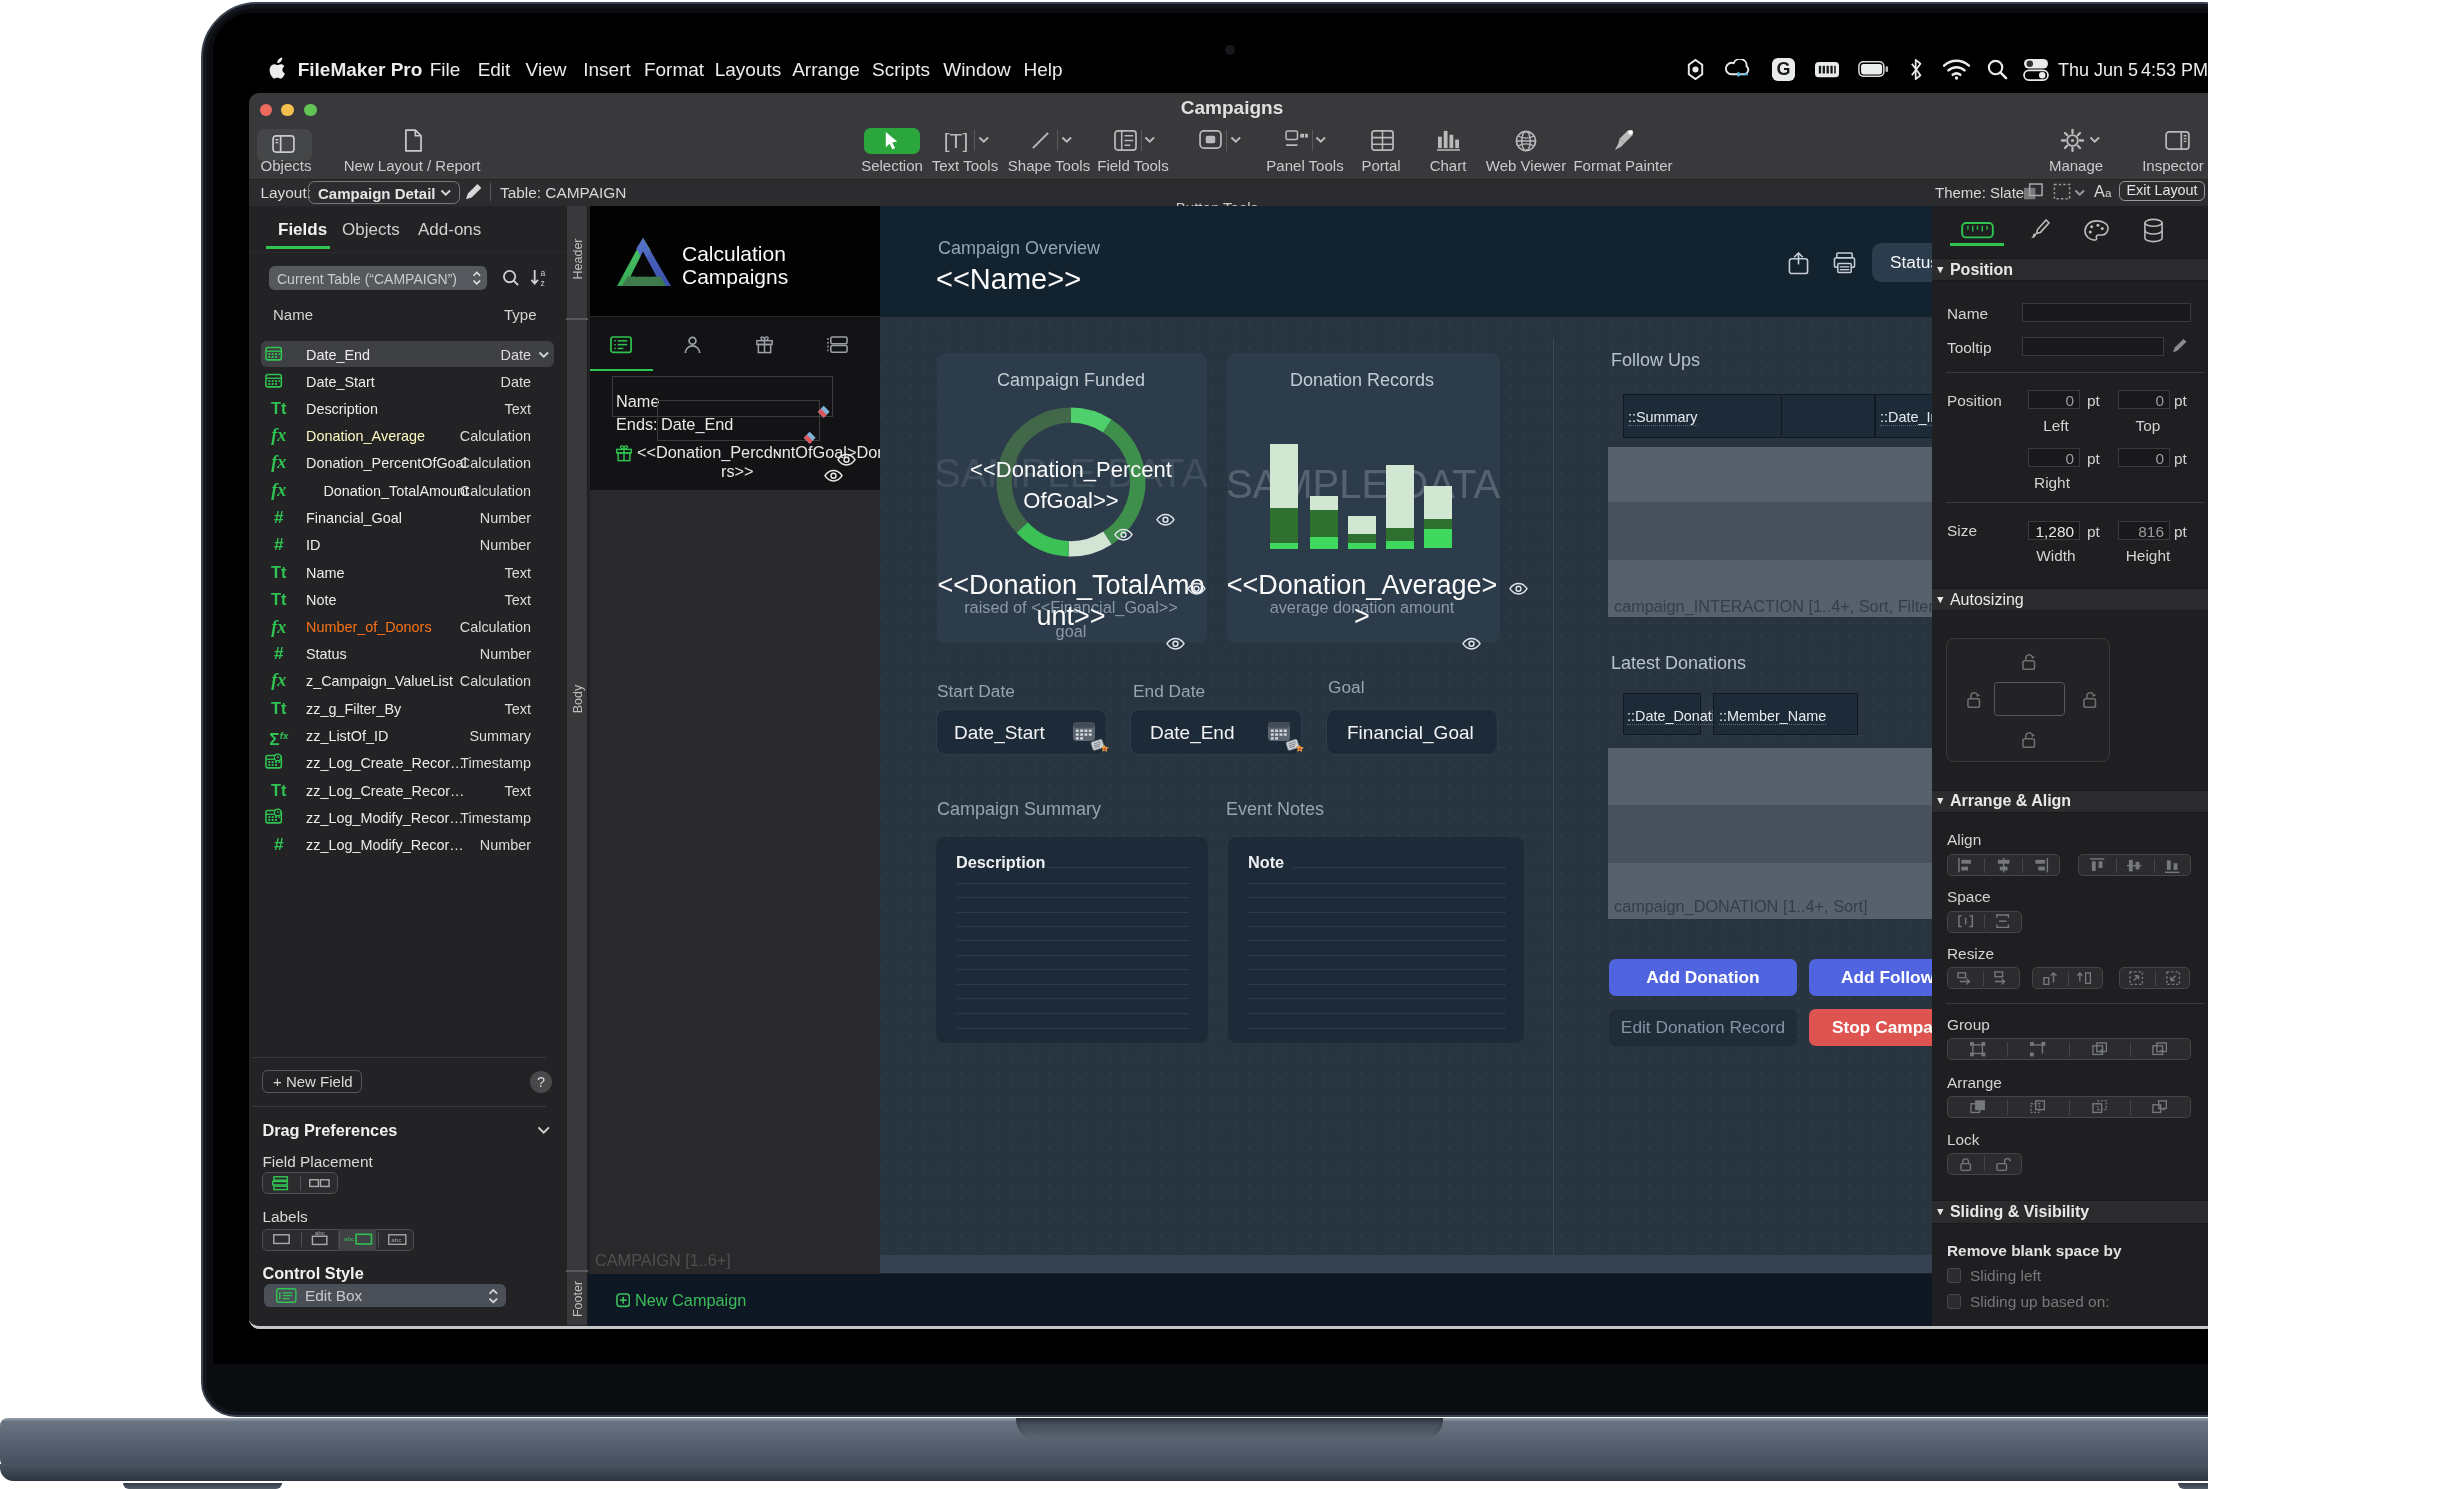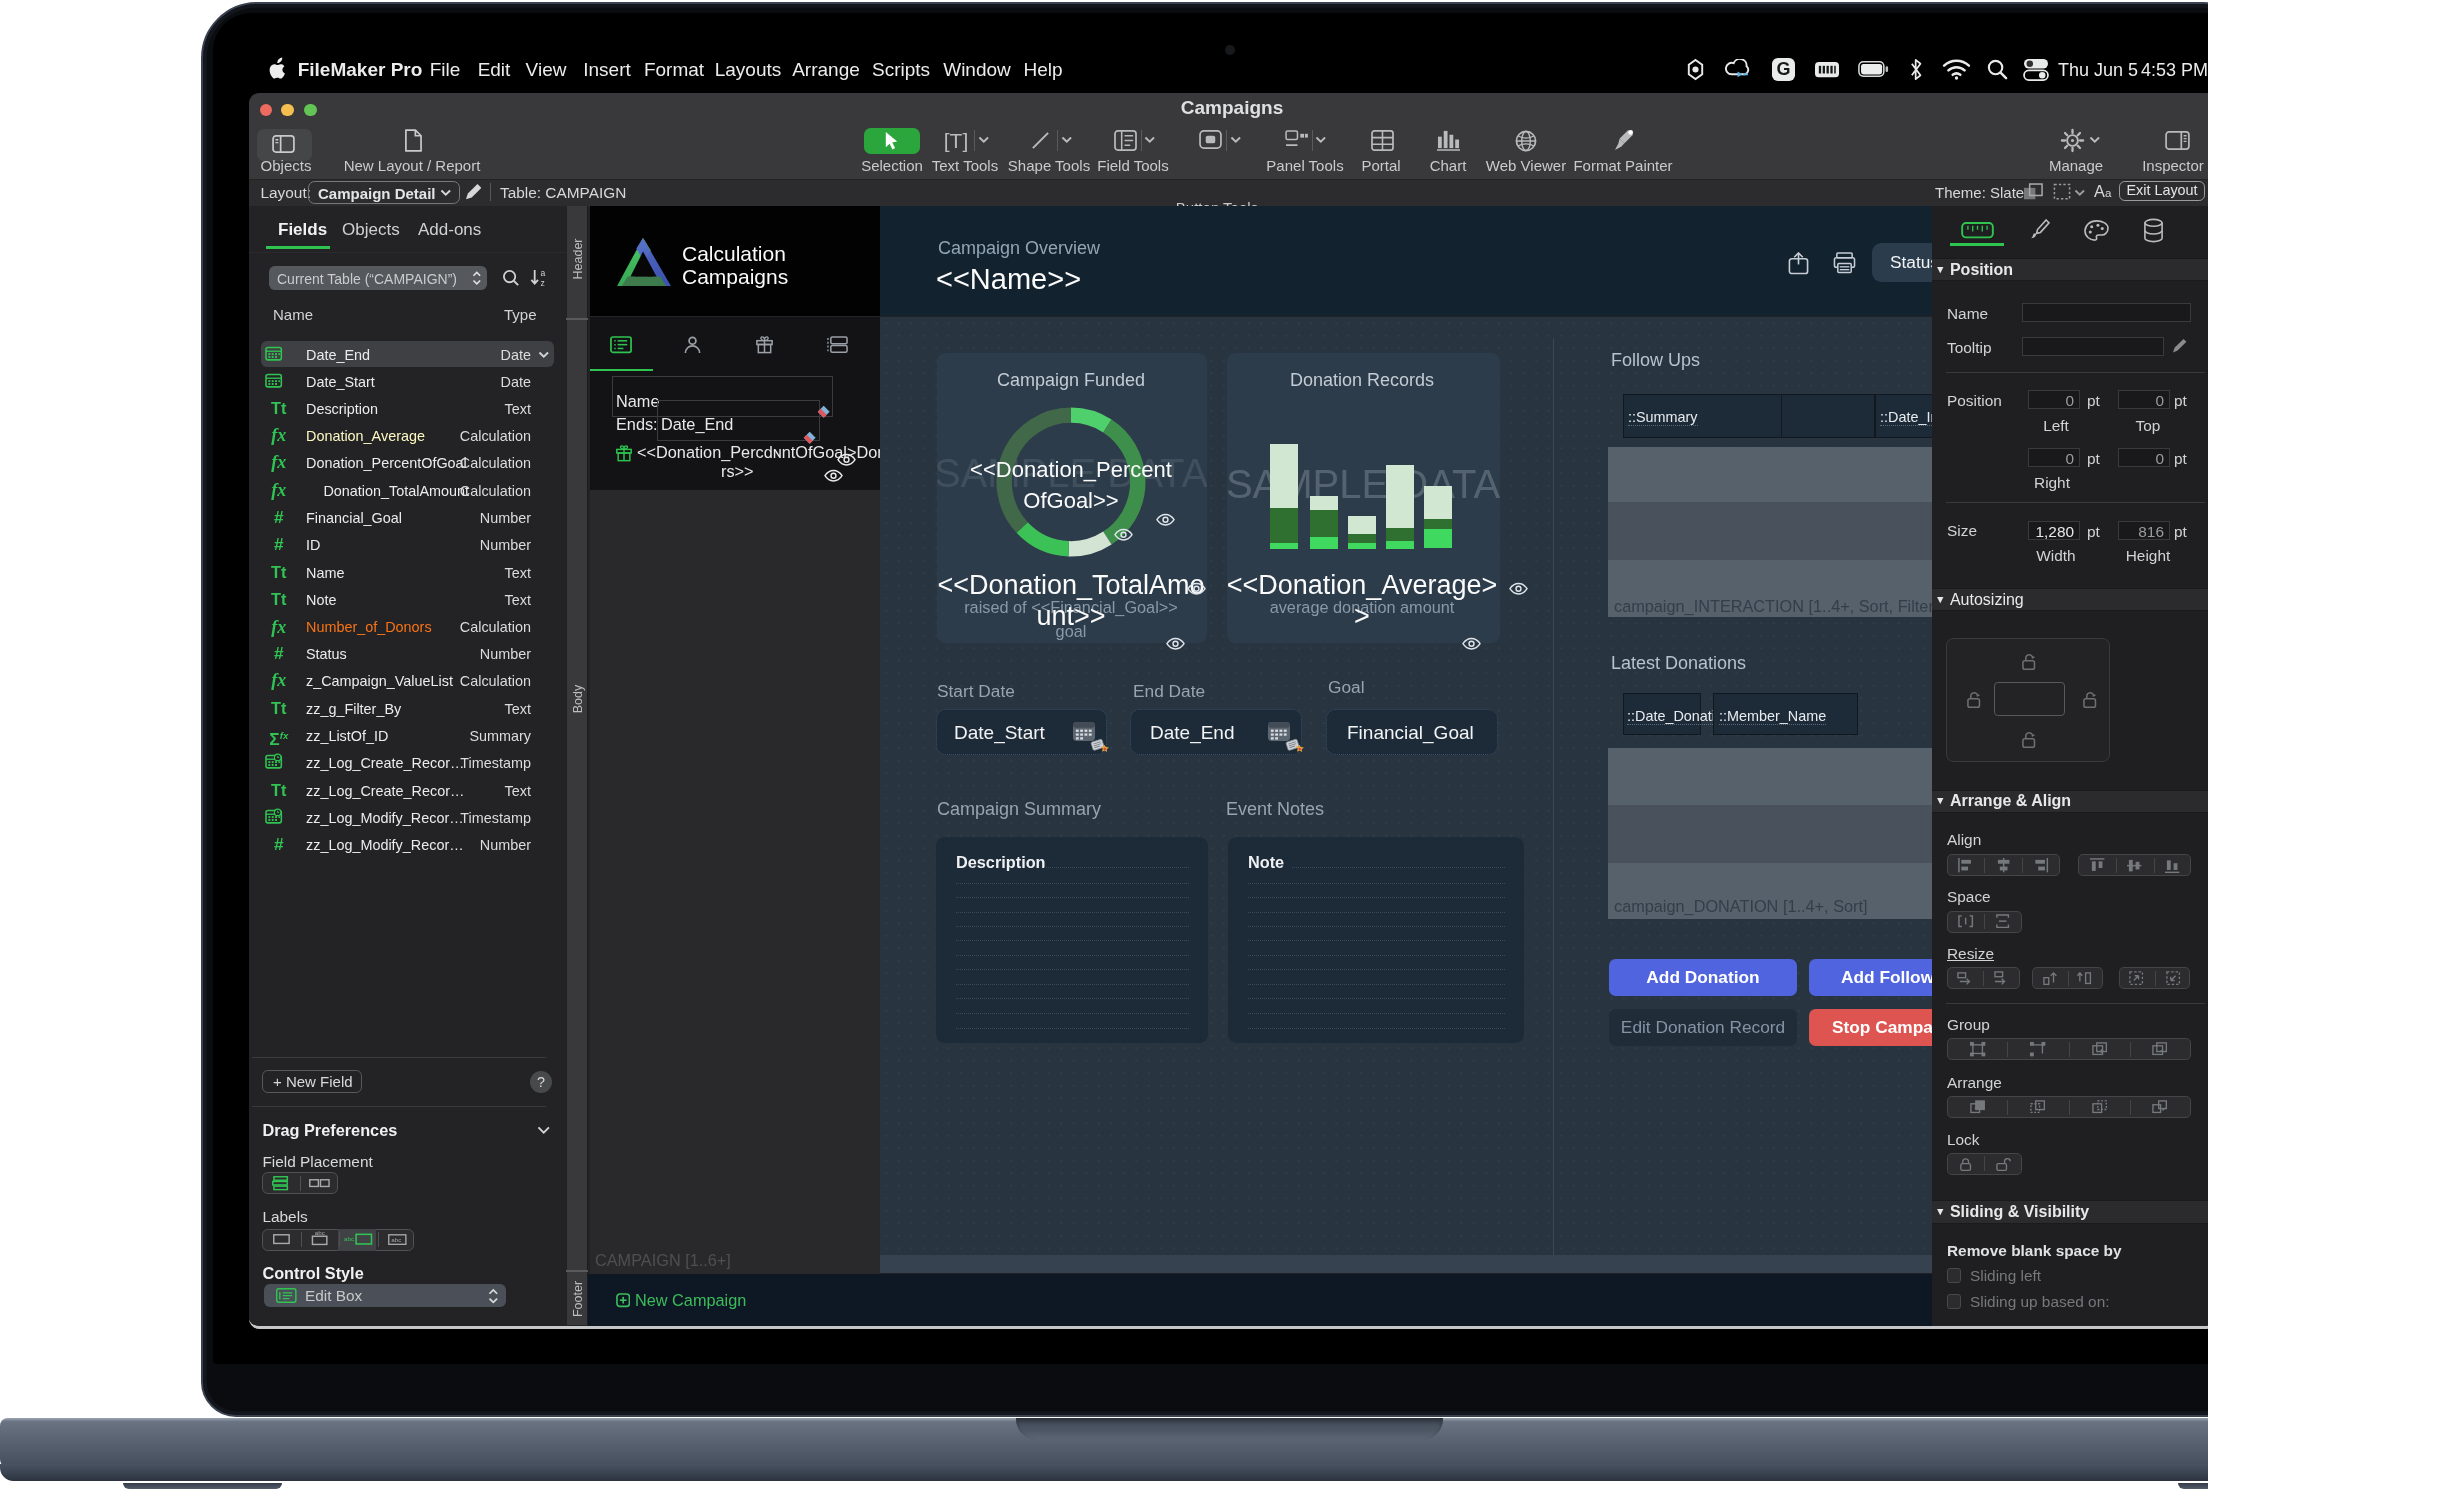--- a/index.html
+++ b/index.html
@@ -1022,21 +1022,21 @@
             <path d="M5 3h-3v11h3M13 3h3v11h-3" fill="none" stroke="#76797c" stroke-width="1.5"></path>
             <line x1="9" y1="5" x2="9" y2="12" stroke="#76797c" stroke-width="1.5"></line>
           </svg>
         </div>
         <div class="a" style="left:1745px;top:820px;">
           <svg width="17.3" height="16.3" viewBox="0 0 18 17">
             <path d="M3 5V2h12v3M3 12v3h12v-3" fill="none" stroke="#76797c" stroke-width="1.5"></path>
             <line x1="5" y1="8.5" x2="13" y2="8.5" stroke="#76797c" stroke-width="1.5"></line>
           </svg>
         </div>
-        <div class="tx" style="left:1698px;top:852px;font-size:15.4px;color:#d2d3d4;text-decoration:underline;">Resize</div>
+        <div class="tx" style="left:1698px;top:852px;font-size:15.4px;color:#d2d3d4;">Resize</div>
         <div class="a" style="left:1698px;top:874px;width:73px;height:22px;background:#2c2c2e;border:1px solid #454547;border-radius:4.8px;box-sizing:border-box;"></div>
         <div class="a" style="left:1734px;top:878px;width:1px;height:14.4px;background:#454547;"></div>
         <div class="a" style="left:1707px;top:877px;">
           <svg width="17.3" height="16.3" viewBox="0 0 18 17">
             <rect x="2" y="3" width="8" height="5" fill="none" stroke="#76797c" stroke-width="1.4"></rect>
             <path d="M4 12h10M11 9l3 3-3 3" fill="none" stroke="#76797c" stroke-width="1.4"></path>
           </svg>
         </div>
         <div class="a" style="left:1744px;top:877px;">
           <svg width="17.3" height="16.3" viewBox="0 0 18 17">

